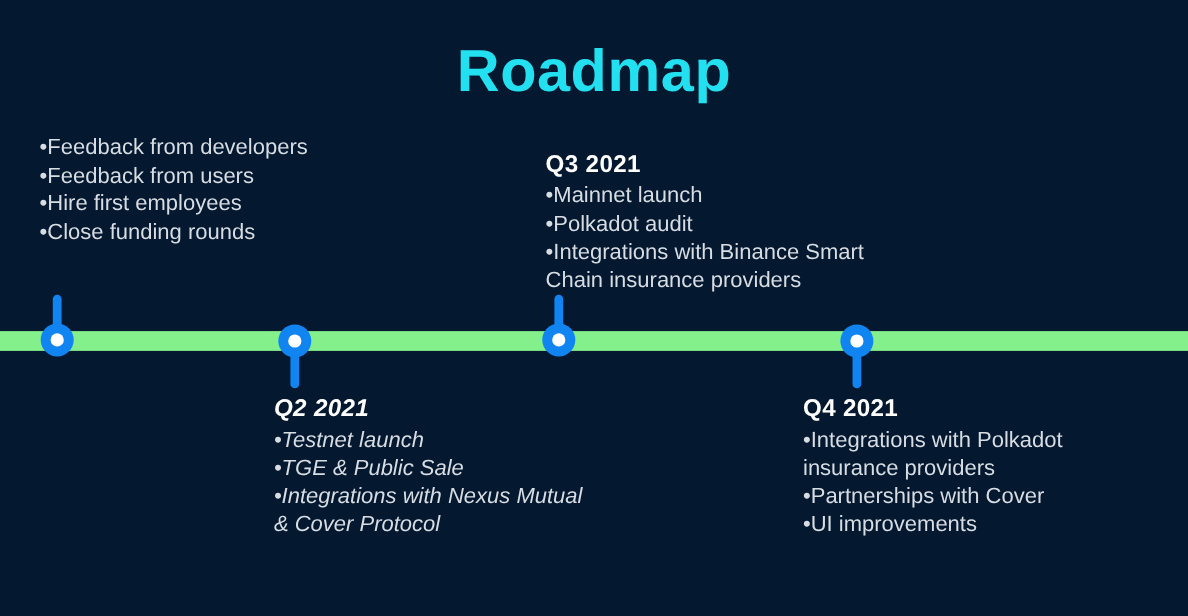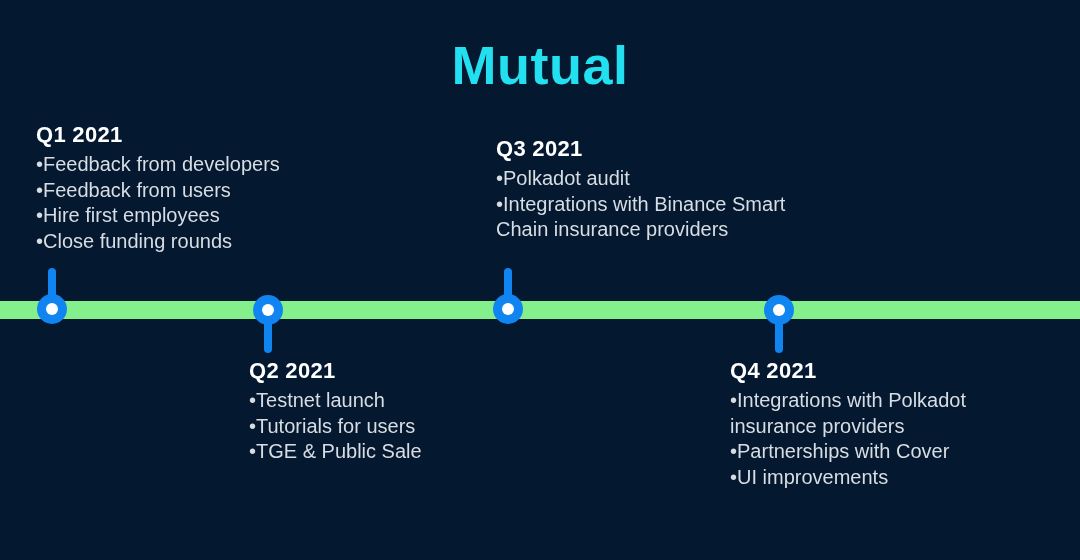--- a/index.html
+++ b/index.html
@@ -123,49 +123,50 @@
     color: #D8DDE3;
     line-height: 25.5px;
     white-space: pre-line;
   }
 </style>
 </head>
 <body>
 
 <div class="stage">
 
-  <div class="title">Mutual</div>
+  <div class="title">Roadmap</div>
 
   <div class="timeline-bar"></div>
 
   <div class="quarter" style="left:36px; top:122px; width:340px;">
-    <div class="quarter-title">Q1 2021</div>
     <ul class="bullet-list">
       <li>•Feedback from developers</li>
       <li>•Feedback from users</li>
       <li>•Hire first employees</li>
       <li>•Close funding rounds</li>
     </ul>
   </div>
 
   <div class="quarter" style="left:496px; top:136px; width:370px;">
     <div class="quarter-title">Q3 2021</div>
     <ul class="bullet-list">
+      <li>•Mainnet launch</li>
       <li>•Polkadot audit</li>
       <li>•Integrations with Binance Smart
 Chain insurance providers</li>
     </ul>
   </div>
 
-  <div class="quarter" style="left:249px; top:358px; width:360px;">
+  <div class="quarter" style="left:249px; top:358px; width:360px;font-style:italic;">
     <div class="quarter-title">Q2 2021</div>
     <ul class="bullet-list">
       <li>•Testnet launch</li>
-      <li>•Tutorials for users</li>
       <li>•TGE &amp; Public Sale</li>
+      <li>•Integrations with Nexus Mutual
+&amp; Cover Protocol</li>
     </ul>
   </div>
 
   <div class="quarter" style="left:730px; top:358px; width:320px;">
     <div class="quarter-title">Q4 2021</div>
     <ul class="bullet-list">
       <li>•Integrations with Polkadot
 insurance providers</li>
       <li>•Partnerships with Cover</li>
       <li>•UI improvements</li>

